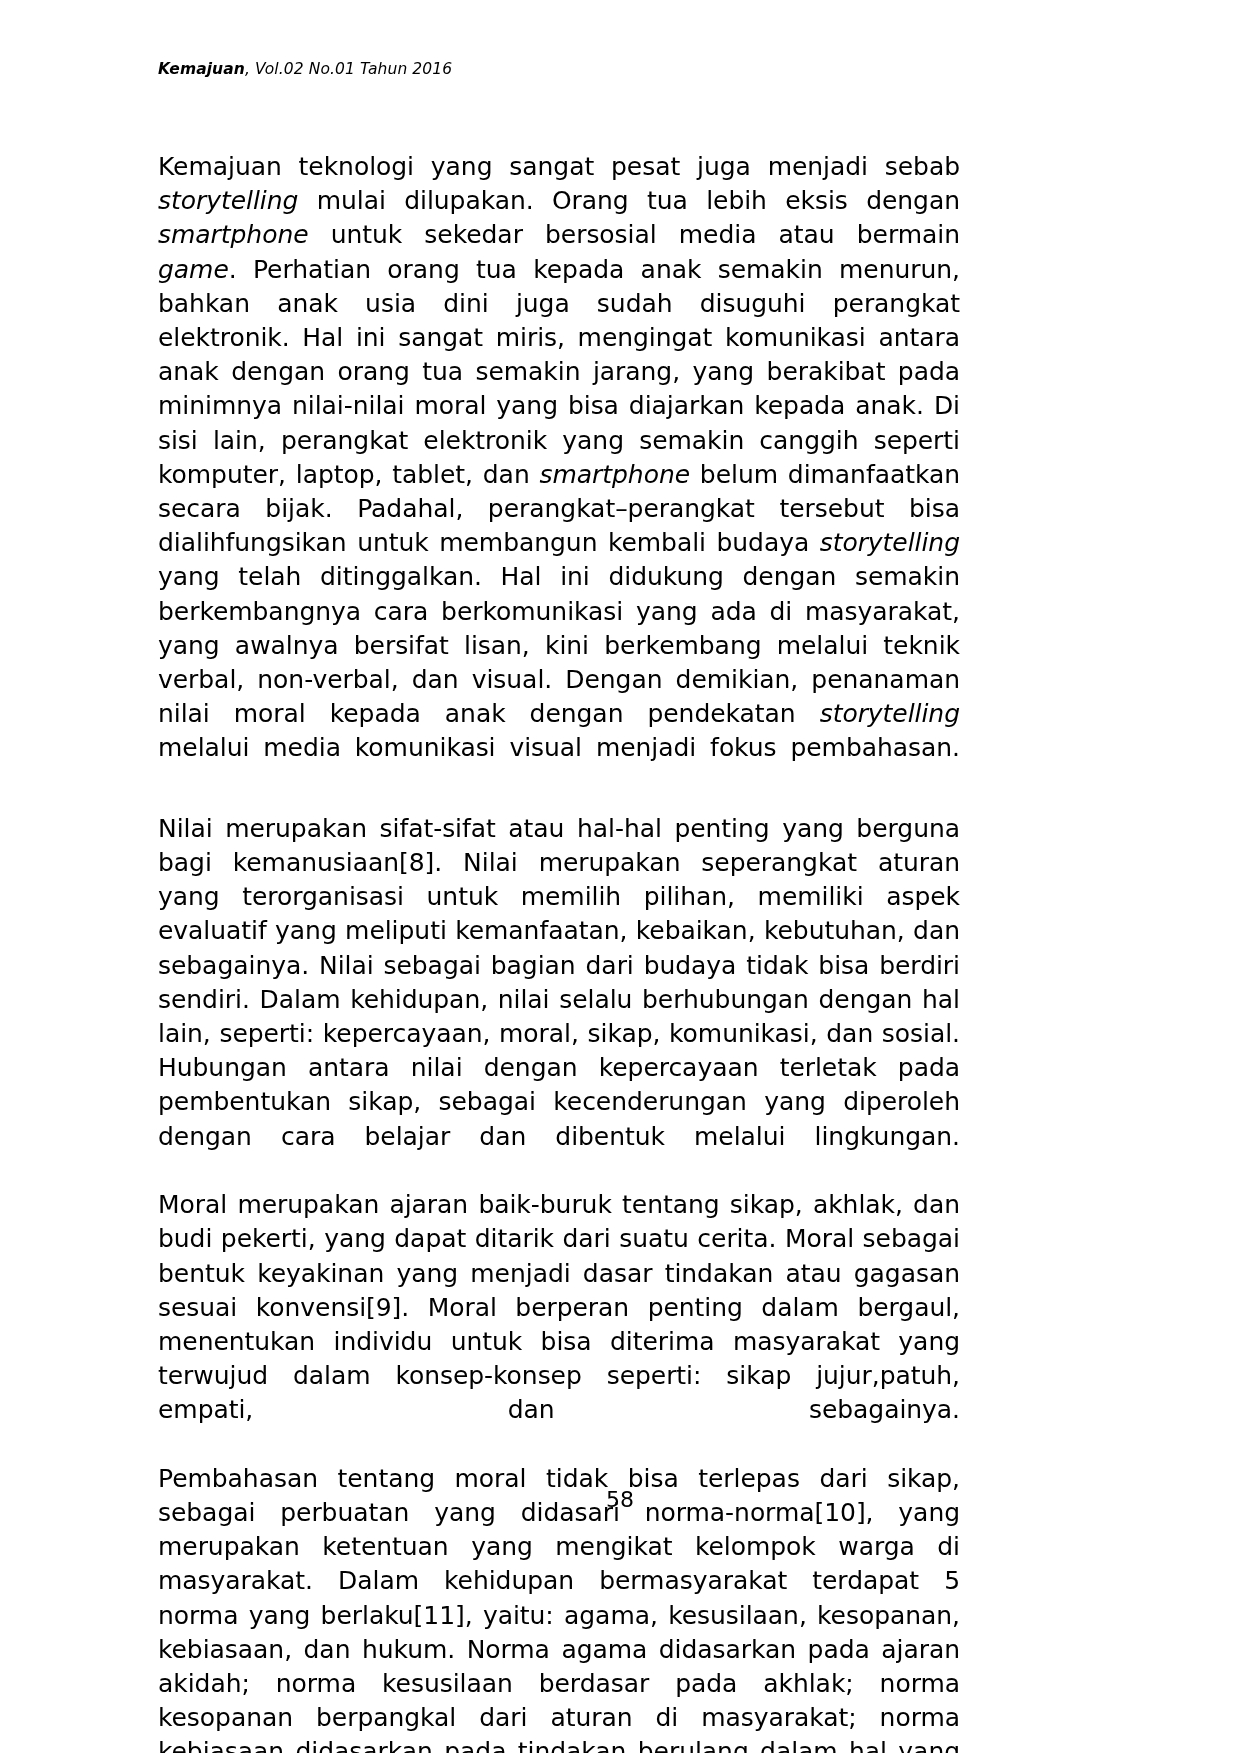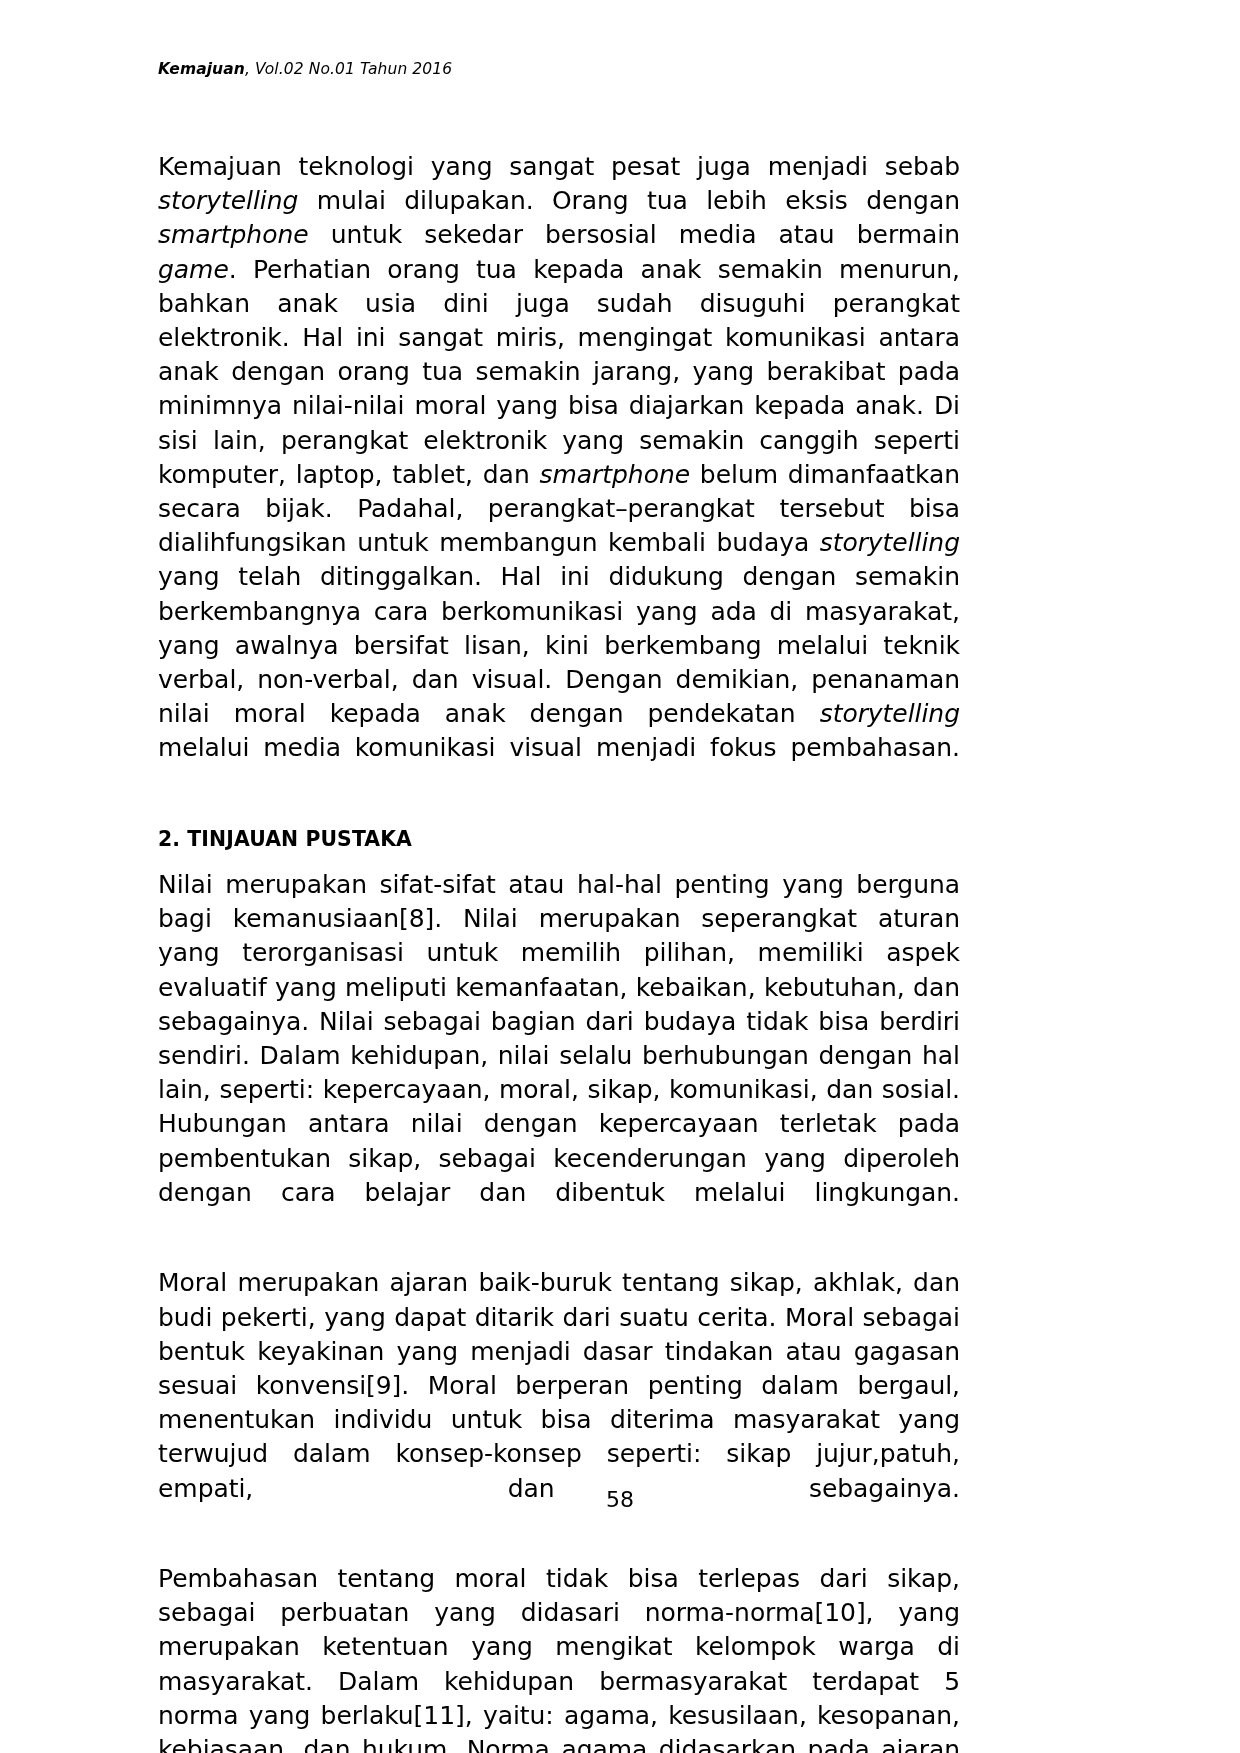--- a/index.html
+++ b/index.html
@@ -51,21 +51,20 @@
   p.body {
     margin: 0 0 0 0;
     font-size: 25px;
     line-height: 34.2px;
     text-align: justify;
     text-justify: inter-word;
     hyphens: none;
     letter-spacing: -0.05px;
   }
   p.body.gap {
-    margin-top: 22px;
   }
   p.body.tight {
     margin-top: 12px;
   }
   p.body i {
     font-style: italic;
   }
 
   
   p.body:after {
@@ -105,21 +104,20 @@
 <div class="page">
 
   <div class="running-header">
     <span class="journal">Kemajuan</span><span>, Vol.02 No.01 Tahun 2016</span>
   </div>
 
   <div class="column">
 
     <p class="body"><span>Kemajuan teknologi yang sangat pesat juga menjadi sebab </span><i>storytelling</i><span> mulai dilupakan. Orang tua lebih eksis dengan </span><i>smartphone</i><span> untuk sekedar bersosial media atau bermain </span><i>game</i><span>. Perhatian orang tua kepada anak semakin menurun, bahkan anak usia dini juga sudah disuguhi perangkat elektronik. Hal ini sangat miris, mengingat komunikasi antara anak dengan orang tua semakin jarang, yang berakibat pada minimnya nilai-nilai moral yang bisa diajarkan kepada anak. Di sisi lain, perangkat elektronik yang semakin canggih seperti komputer, laptop, tablet, dan </span><i>smartphone</i><span> belum dimanfaatkan secara bijak. Padahal, perangkat–perangkat tersebut bisa dialihfungsikan untuk membangun kembali budaya </span><i>storytelling</i><span> yang telah ditinggalkan. Hal ini didukung dengan semakin berkembangnya cara berkomunikasi yang ada di masyarakat, yang awalnya bersifat lisan, kini berkembang melalui teknik verbal, non-verbal, dan visual. Dengan demikian, penanaman nilai moral kepada anak dengan pendekatan </span><i>storytelling</i><span> melalui media komunikasi visual menjadi fokus pembahasan.</span></p>
 
-    <h2 class="section-heading">2.  TINJAUAN PUSTAKA</h2>
 
 
     <p class="body tight">Nilai merupakan sifat-sifat atau hal-hal penting yang berguna bagi kemanusiaan[8]. Nilai merupakan seperangkat aturan yang terorganisasi untuk memilih pilihan, memiliki aspek evaluatif yang meliputi kemanfaatan, kebaikan, kebutuhan, dan sebagainya. Nilai sebagai bagian dari budaya tidak bisa berdiri sendiri. Dalam kehidupan, nilai selalu berhubungan dengan hal lain, seperti: kepercayaan, moral, sikap, komunikasi, dan sosial. Hubungan antara nilai dengan kepercayaan terletak pada pembentukan sikap, sebagai kecenderungan yang diperoleh dengan cara belajar dan dibentuk melalui lingkungan.</p>
 
     <p class="body gap">Moral merupakan ajaran baik-buruk tentang sikap, akhlak, dan budi pekerti, yang dapat ditarik dari suatu cerita. Moral sebagai bentuk keyakinan yang menjadi dasar tindakan atau gagasan sesuai konvensi[9]. Moral berperan penting dalam bergaul, menentukan individu untuk bisa diterima masyarakat yang terwujud dalam konsep-konsep seperti: sikap jujur,patuh, empati, dan sebagainya.</p>
 
     <p class="body gap">Pembahasan tentang moral tidak bisa terlepas dari sikap, sebagai perbuatan yang didasari norma-norma[10], yang merupakan ketentuan yang mengikat kelompok warga di masyarakat. Dalam kehidupan bermasyarakat terdapat 5 norma yang berlaku[11], yaitu: agama, kesusilaan, kesopanan, kebiasaan, dan hukum. Norma agama didasarkan pada ajaran akidah; norma kesusilaan berdasar pada akhlak; norma kesopanan berpangkal dari aturan di masyarakat; norma kebiasaan didasarkan pada tindakan berulang dalam hal yang sama; sedangkan norma hukum didasarkan pada aturan yang resmi dan diakui negara. Dari paparan tentang norma tersebut, hal ini menunjukkan bahwa moral berhubungan dengan norma, norma berhubungan dengan nilai, sehingga nilai, norma, dan moral saling berhubungan.</p>
 
   </div>
 

